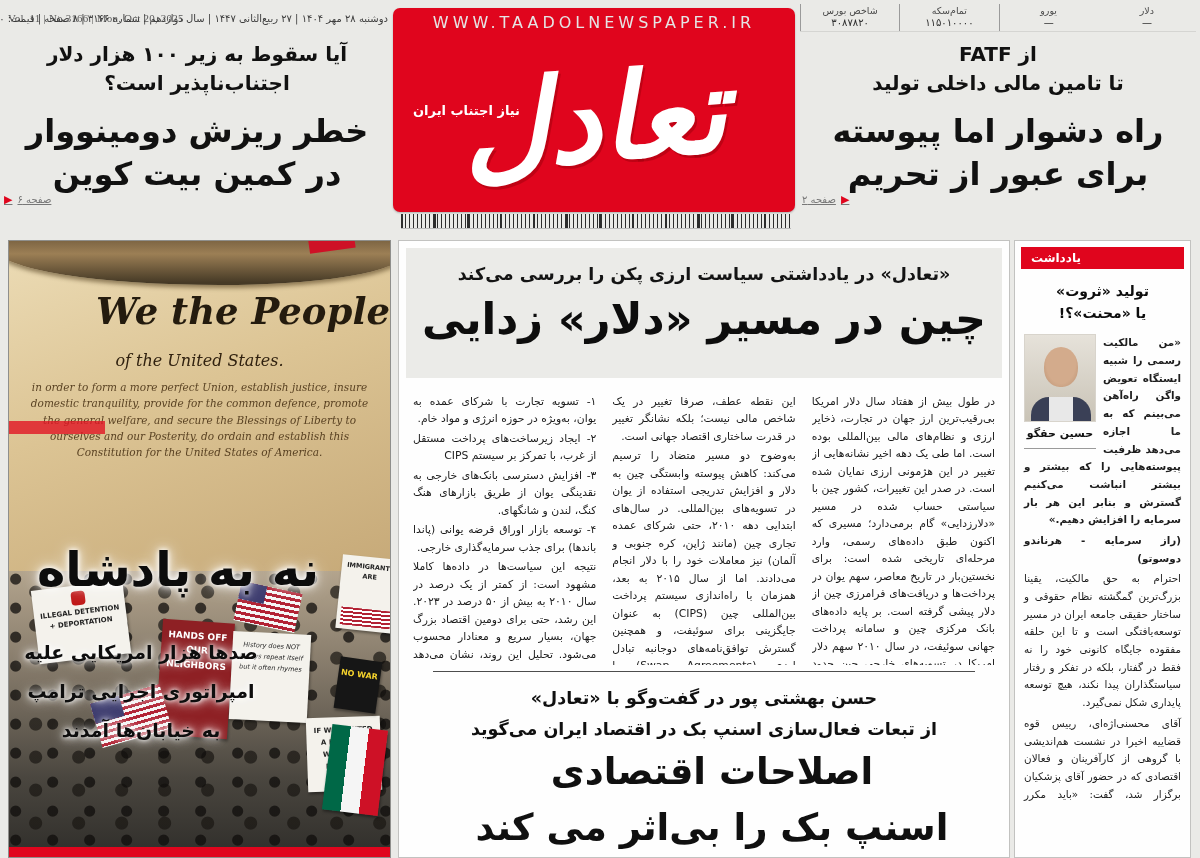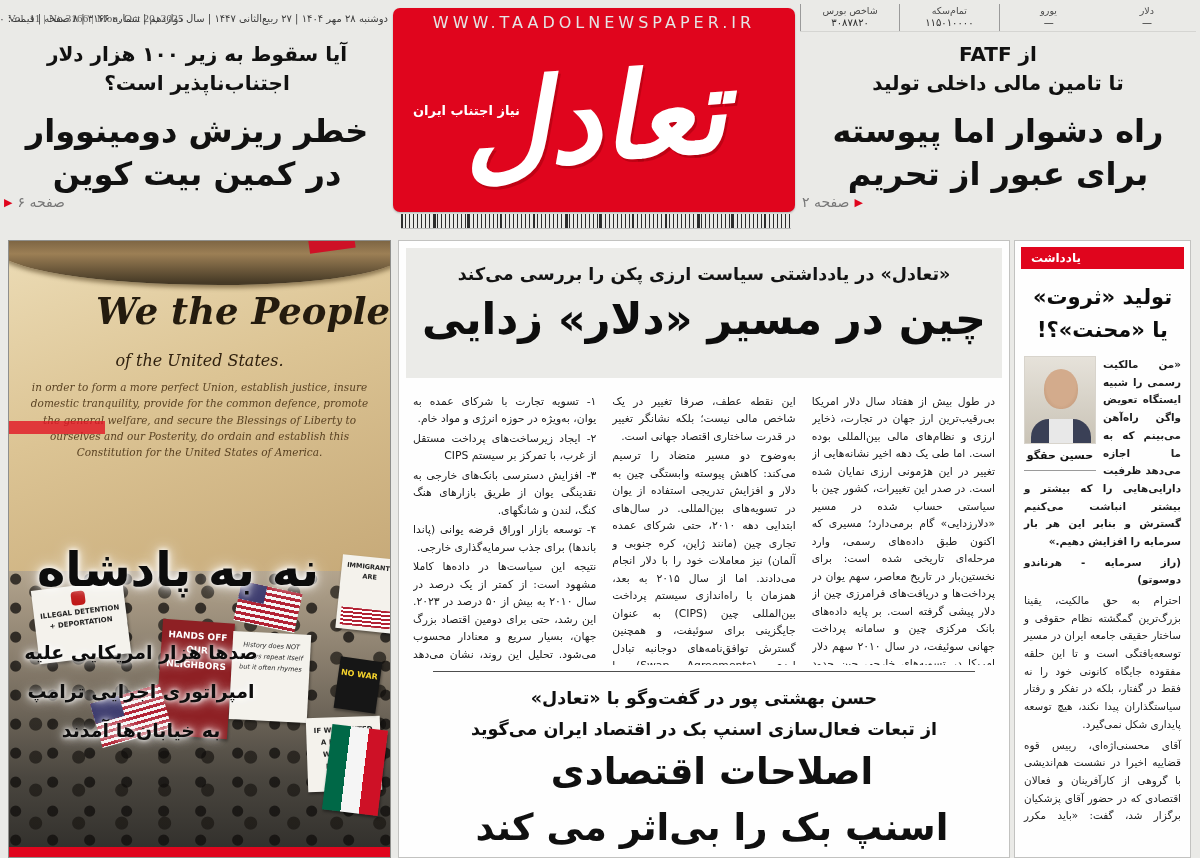--- a/index.html
+++ b/index.html
@@ -27,21 +27,21 @@
      repeating-linear-gradient(90deg,#2c2c2c 0 2px,transparent 2px 33px);
      border-bottom:1px solid #bbb;}
 
   
   .hl-block{width:386px;text-align:center;color:#111;}
   #hl-right{left:805px;top:40px;}
   #hl-left{left:4px;top:40px;}
   .hl-kicker{font-size:20px;font-weight:600;line-height:1.45;}
   .hl-title{font-size:32px;font-weight:900;line-height:1.35;letter-spacing:-.5px;}
   .hl-title.first{margin-top:12px;}
-  .page-ref{display:flex;align-items:center;gap:5px;font-size:14px;color:#777;}
+  .page-ref{display:flex;align-items:center;gap:5px;font-size:10px;color:#777;text-decoration:underline;}
   #page-ref-right{left:802px;top:194px;}
   #page-ref-left{left:4px;top:194px;}
   .tri{color:#e0051d;font-size:11px;line-height:1;}
   .tri.right::before{content:"▶";}
   .tri.left::before{content:"▶";}
 
   
   #photo{left:8px;top:240px;width:383px;height:618px;border:1px solid #8f8f8c;box-sizing:border-box;overflow:hidden;background:#cbb econ;}
   #parchment{position:absolute;top:0;left:0;right:0;height:332px;background:linear-gradient(160deg,#ecdcb6 0%,#dcc494 45%,#c6a978 100%);}
   #scroll-roll{position:absolute;top:-8px;left:-12px;right:-12px;height:52px;background:linear-gradient(#6b5639,#9c7f55 40%,#463a26 95%);border-radius:0 0 45% 55%/0 0 30px 36px;box-shadow:0 3px 4px rgba(60,40,10,.5);}
@@ -85,21 +85,21 @@
   .subhead{font-weight:900;font-size:11.5px;margin:3px 0 2px;}
   .subhead .arrow::before{content:"◄";color:#e0051d;margin-left:4px;font-size:10px;}
   #article-divider{position:absolute;top:430px;left:34px;right:34px;border-top:1px solid #4d4d4d;}
   #second-article{position:absolute;top:442px;left:0;right:0;text-align:center;color:#101010;}
   .sa-kicker{font-size:17.5px;font-weight:700;line-height:1.75;}
   .sa-title{font-size:37px;font-weight:900;line-height:1.5;letter-spacing:-1px;padding-left:16px;}
 
   
   #sidebar{left:1014px;top:240px;width:177px;height:618px;background:#fefefe;border:1px solid #c2c2c0;box-sizing:border-box;}
   #sidebar-label{margin:6px 6px 0;height:22px;background:#e0051d;color:#fff;font-size:12px;font-weight:bold;line-height:22px;padding-left:10px;text-align:left;}
-  #sidebar-title{margin-top:12px;text-align:center;font-size:21px;font-weight:900;line-height:1.55;color:#0d0d0d;}
+  #sidebar-title{margin-top:12px;text-align:center;font-size:14px;font-weight:900;line-height:1.55;color:#0d0d0d;}
   #sidebar-body{padding:10px 9px 0;font-size:10.4px;line-height:1.7;text-align:justify;color:#1d1d1d;height:470px;overflow:hidden;}
   #sidebar-body .bold{font-weight:bold;}
   #author-wrap{float:left;width:72px;margin-right:7px;margin-bottom:3px;}
   #portrait{position:relative;width:72px;height:88px;background:linear-gradient(#e6e2da,#c9c3b6);overflow:hidden;border:1px solid #d8d4cc;box-sizing:border-box;}
   #portrait::before{content:"";position:absolute;top:12px;left:19px;width:34px;height:40px;background:radial-gradient(ellipse at 50% 40%,#d3ab8c 0 60%,#b99071 100%);border-radius:50% 50% 46% 46%;}
   #portrait::after{content:"";position:absolute;bottom:-10px;left:6px;width:60px;height:34px;background:linear-gradient(90deg,#3a4056 0 30%,#e8e8e8 30% 70%,#3a4056 70%);border-radius:18px 18px 0 0;}
   #author-name{text-align:center;font-size:11px;font-weight:bold;border-bottom:1px solid #9a9a9a;padding:3px 0 4px;color:#111;}
   #sidebar-body p{margin:0 0 3px;}
 </style>
 </head>
@@ -220,21 +220,21 @@
     <div id="sidebar-label">یادداشت</div>
     <div id="sidebar-title">
       <div>تولید «ثروت»</div>
       <div>یا «محنت»؟!</div>
     </div>
     <div id="sidebar-body">
       <div id="author-wrap">
         <div id="portrait"></div>
         <div id="author-name">حسین حقگو</div>
       </div>
-      <p class="bold">«من مالکیت رسمی را شبیه ایستگاه تعویض واگن راه‌آهن می‌بینم که به ما اجازه می‌دهد ظرفیت دارایی‌هایی را که بیشتر و بیشتر انباشت می‌کنیم گسترش و بنابر این هر بار سرمایه را افزایش دهیم.»</p>
+      <p class="bold">«من مالکیت رسمی را شبیه ایستگاه تعویض واگن راه‌آهن می‌بینم که به ما اجازه می‌دهد ظرفیت پیوسته‌هایی را که بیشتر و بیشتر انباشت می‌کنیم گسترش و بنابر این هر بار سرمایه را افزایش دهیم.»</p>
       <p class="bold">(راز سرمایه - هرناندو دوسوتو)</p>
       <p>احترام به حق مالکیت، یقینا بزرگ‌ترین گمگشته نظام حقوقی و ساختار حقیقی جامعه ایران در مسیر توسعه‌یافتگی است و تا این حلقه مفقوده جایگاه کانونی خود را نه فقط در گفتار، بلکه در تفکر و رفتار سیاستگذاران پیدا نکند، هیچ توسعه پایداری شکل نمی‌گیرد.</p>
       <p>آقای محسنی‌اژه‌ای، رییس قوه قضاییه اخیرا در نشست هم‌اندیشی با گروهی از کارآفرینان و فعالان اقتصادی که در حضور آقای پزشکیان برگزار شد، گفت: «باید مکرر یادآوری کنیم که ثروت مشروع قطعا یک ارزش دینی است؛ اگرچه در مقطعی این مقوله، ضدارزش تلقی می‌شد؛ اما اکنون ارزشمند بودن تولید ثروت مشروع، برای همگان محرز شده است.» (رسانه‌ها- ۱۴۰۴/۷/۲۳)</p>
 
     </div>
   </div>
 
 </div>
 
 </body></html>

